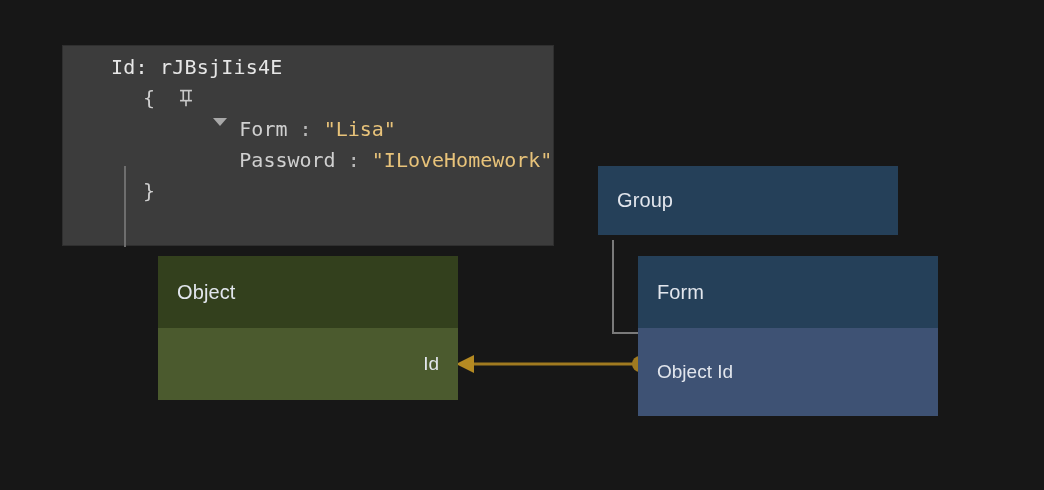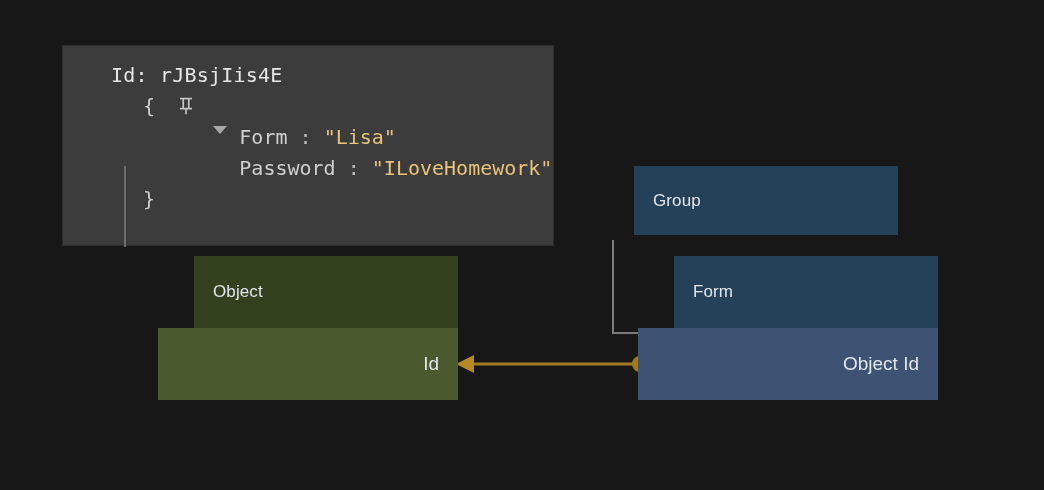--- a/index.html
+++ b/index.html
@@ -28,21 +28,21 @@
     top: 45px;
     width: 492px;
     height: 201px;
     background: #3c3c3c;
     border: 1px solid #2f2f2f;
     box-sizing: border-box;
     font-family: "DejaVu Sans Mono", "Liberation Mono", monospace;
     font-size: 20px;
     line-height: 31px;
     color: #cfcfcf;
-    padding: 14px 0 0 0;
+    padding: 6px 0 0 0;
   }
   .json-row {
     position: relative;
     height: 31px;
     white-space: pre;
     display: flex;
     align-items: center;
   }
   .pin-icon {
     position: absolute;
@@ -93,24 +93,23 @@
   
   .node {
     position: absolute;
     box-sizing: border-box;
   }
   .node-header {
     display: flex;
     align-items: center;
     box-sizing: border-box;
     padding: 0 19px;
-    font-size: 17px;
+    font-size: 20px;
     color: #e2e6ed;
     letter-spacing: 0.1px;
-    margin-left: 36px;
   }
   .node-row {
     display: flex;
     align-items: center;
     box-sizing: border-box;
     padding: 8px 19px;
     font-size: 19px;
     color: #e2e6ed;
   }
 
@@ -149,23 +148,23 @@
     left: 638px;
     top: 256px;
     width: 300px;
     height: 144px;
   }
   #node-form .node-header {
     height: 72px;
     background: #254059;
   }
   #node-form .node-row {
-    height: 72px;
+    height: 88px;
     background: #3e5274;
-    justify-content: flex-end;
+    justify-content: flex-start;
   }
 
   
   #tree-connector {
     position: absolute;
     left: 612px;
     top: 240px;
     width: 28px;
     height: 94px;
   }

